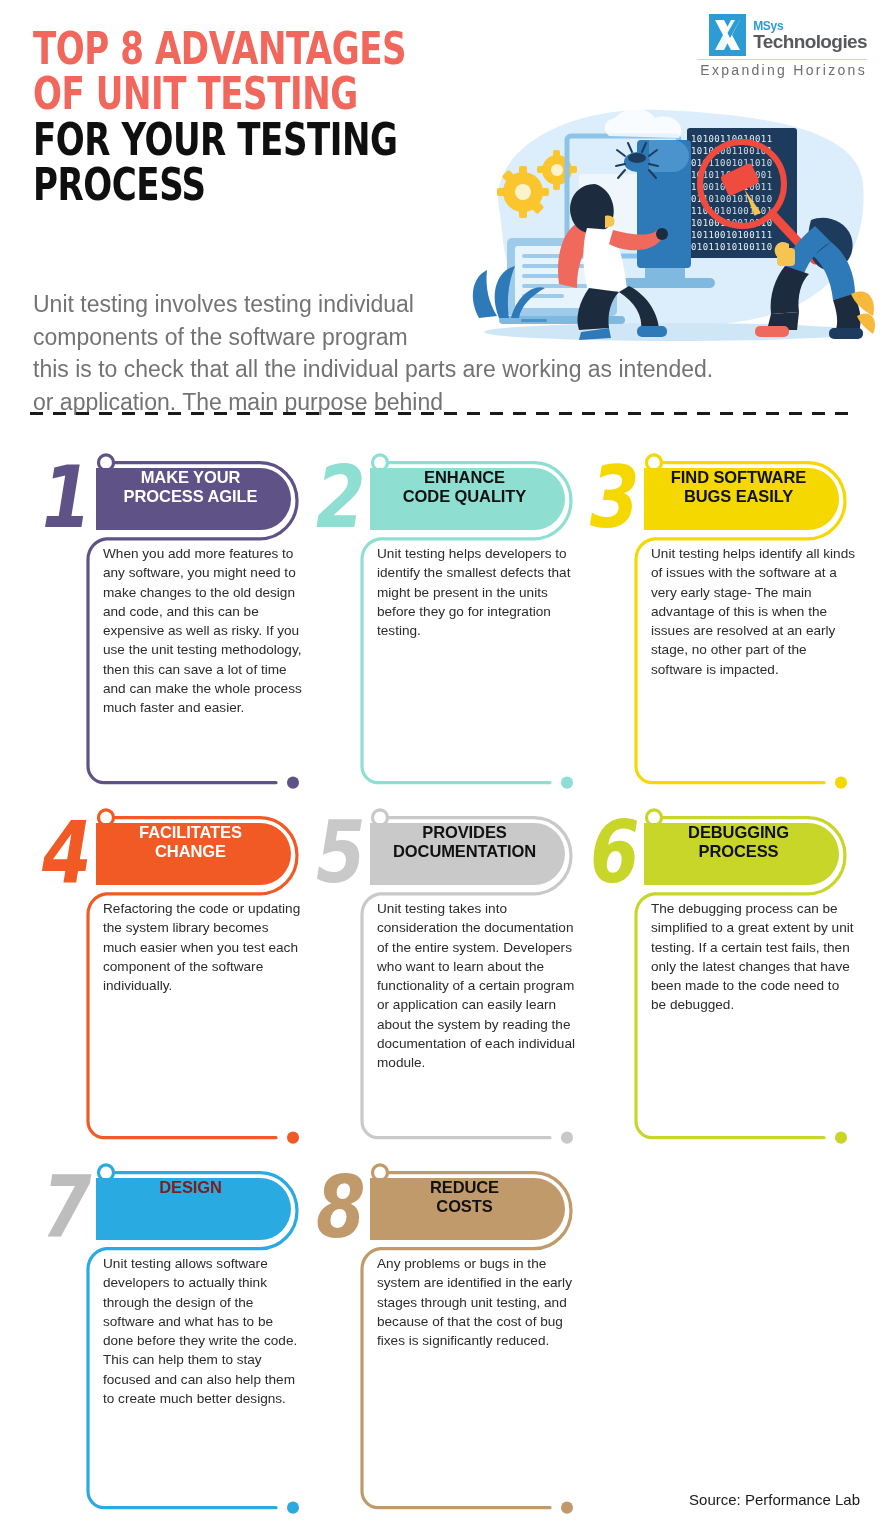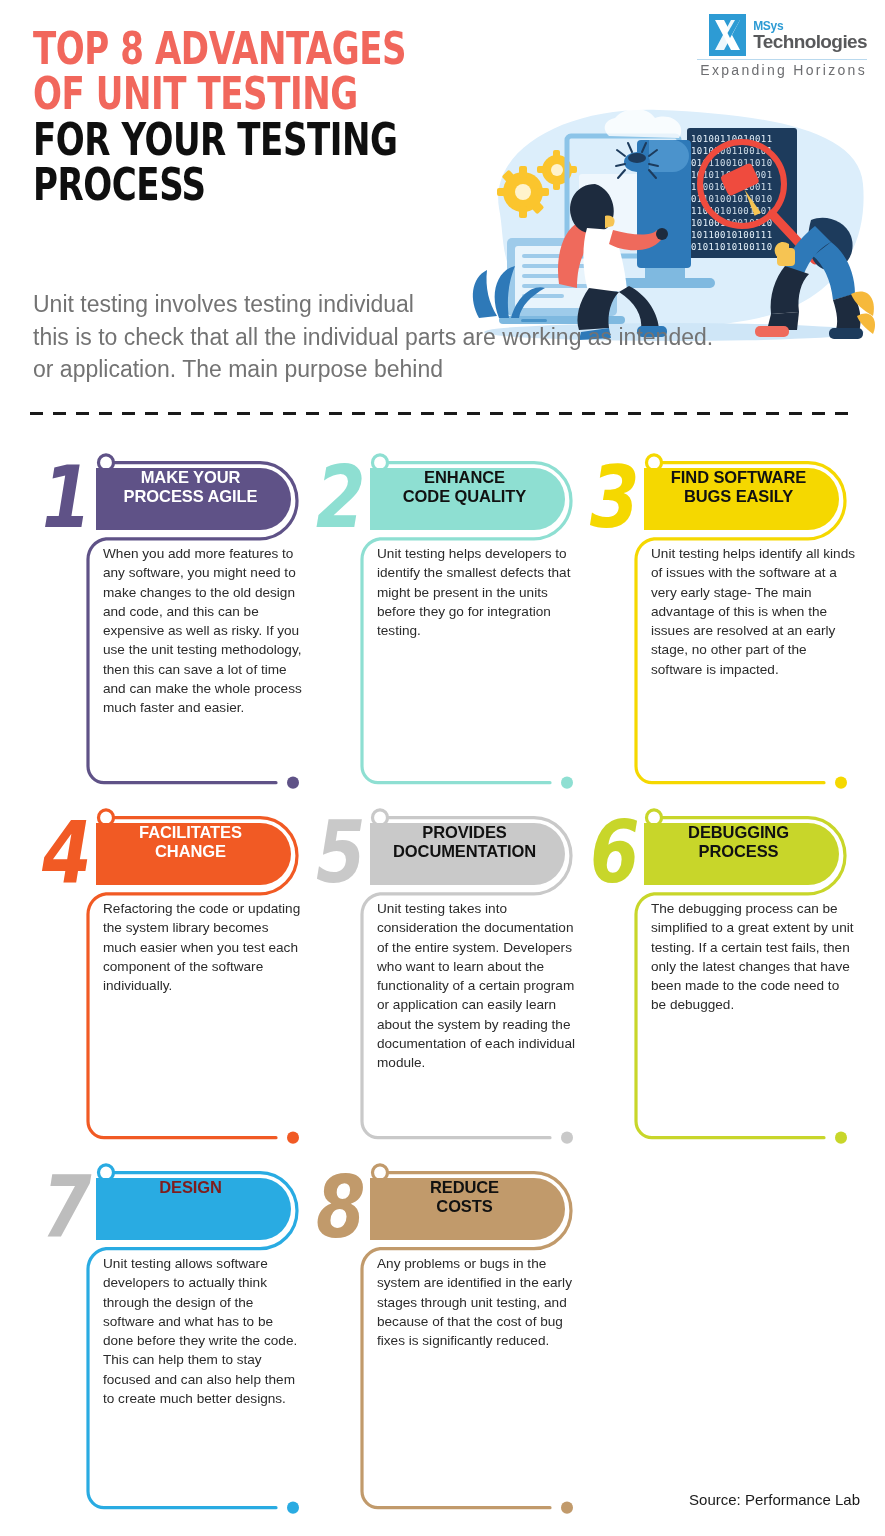--- a/index.html
+++ b/index.html
@@ -321,20 +321,21 @@
     <g fill="#f6b93b">
       <path d="M392 206 C408 198 418 210 414 228 C404 222 396 216 392 206 Z"></path>
       <path d="M398 228 C412 220 420 232 414 246 C406 240 400 234 398 228 Z"></path>
     </g>
 
     <path d="M156 30 C166 18 188 18 196 30 C214 24 228 38 220 50 L150 48 C142 40 146 32 156 30 Z" fill="#ffffff" opacity="0.8"></path>
   </svg>
 
   <div class="intro">
     <span>Unit testing involves testing individual</span>
+    <span>components of the software program</span>
     <span>this is to check that all the individual parts are working as intended.</span>
     <span>or application. The main purpose behind</span>
   </div>
 
   <div class="divider"></div>
 </div>
 
 <div class="grid" id="grid">
     <div class="row">
       <div class="card c0">

